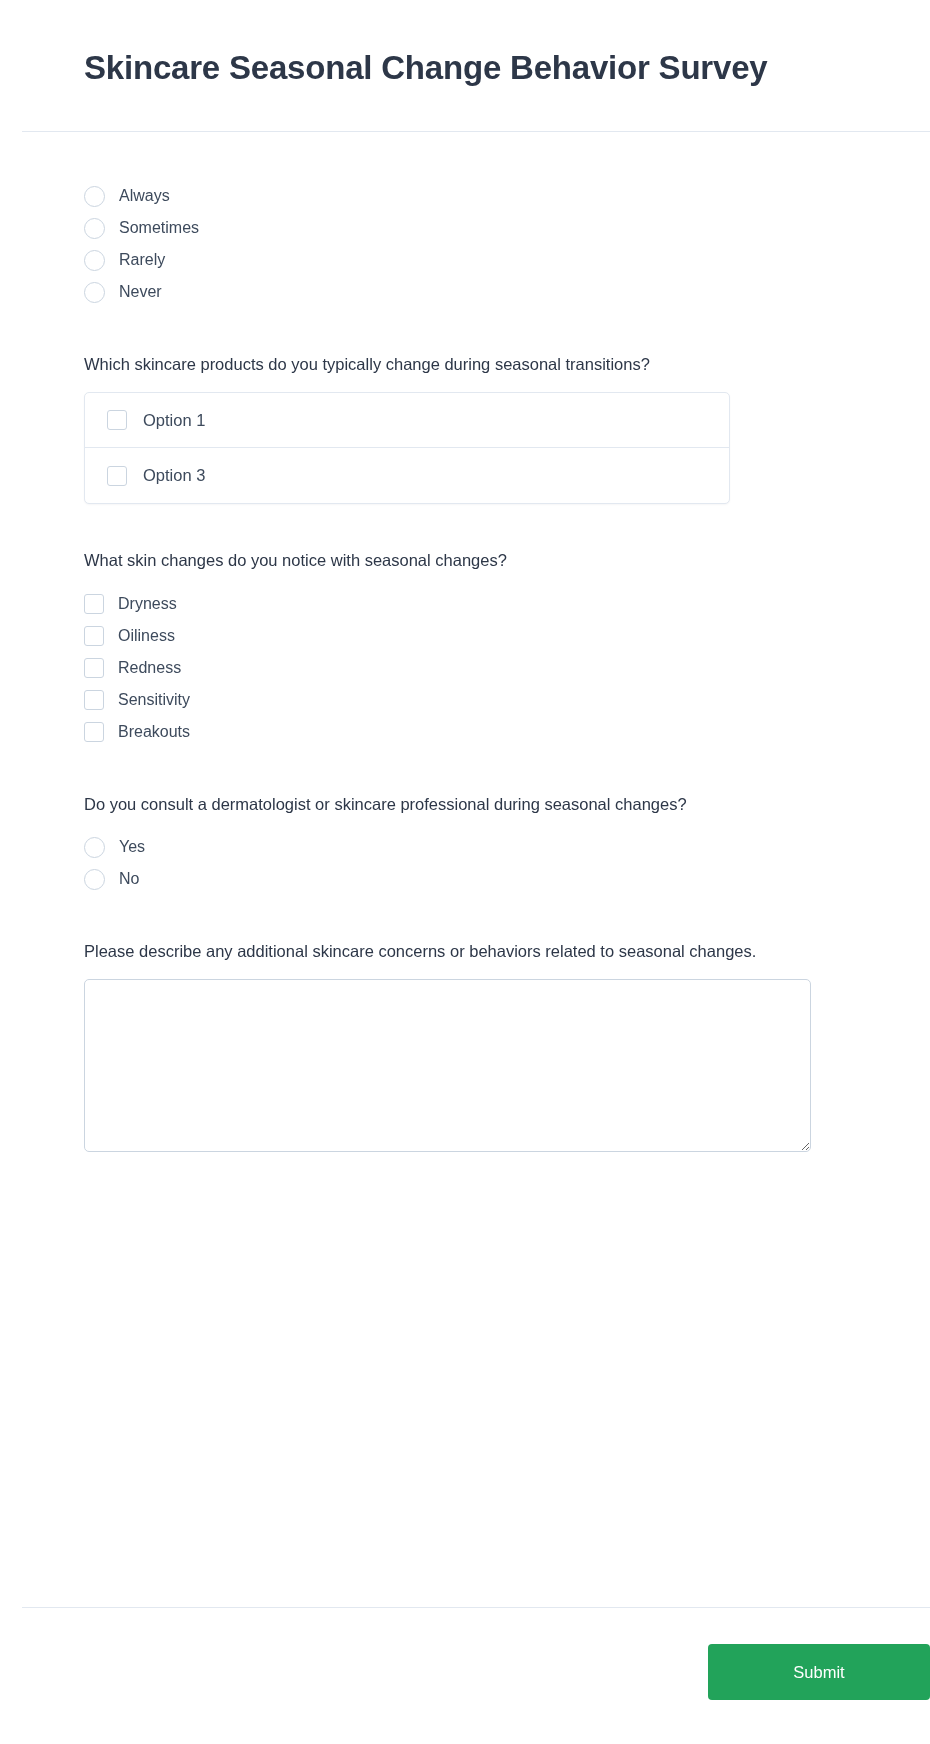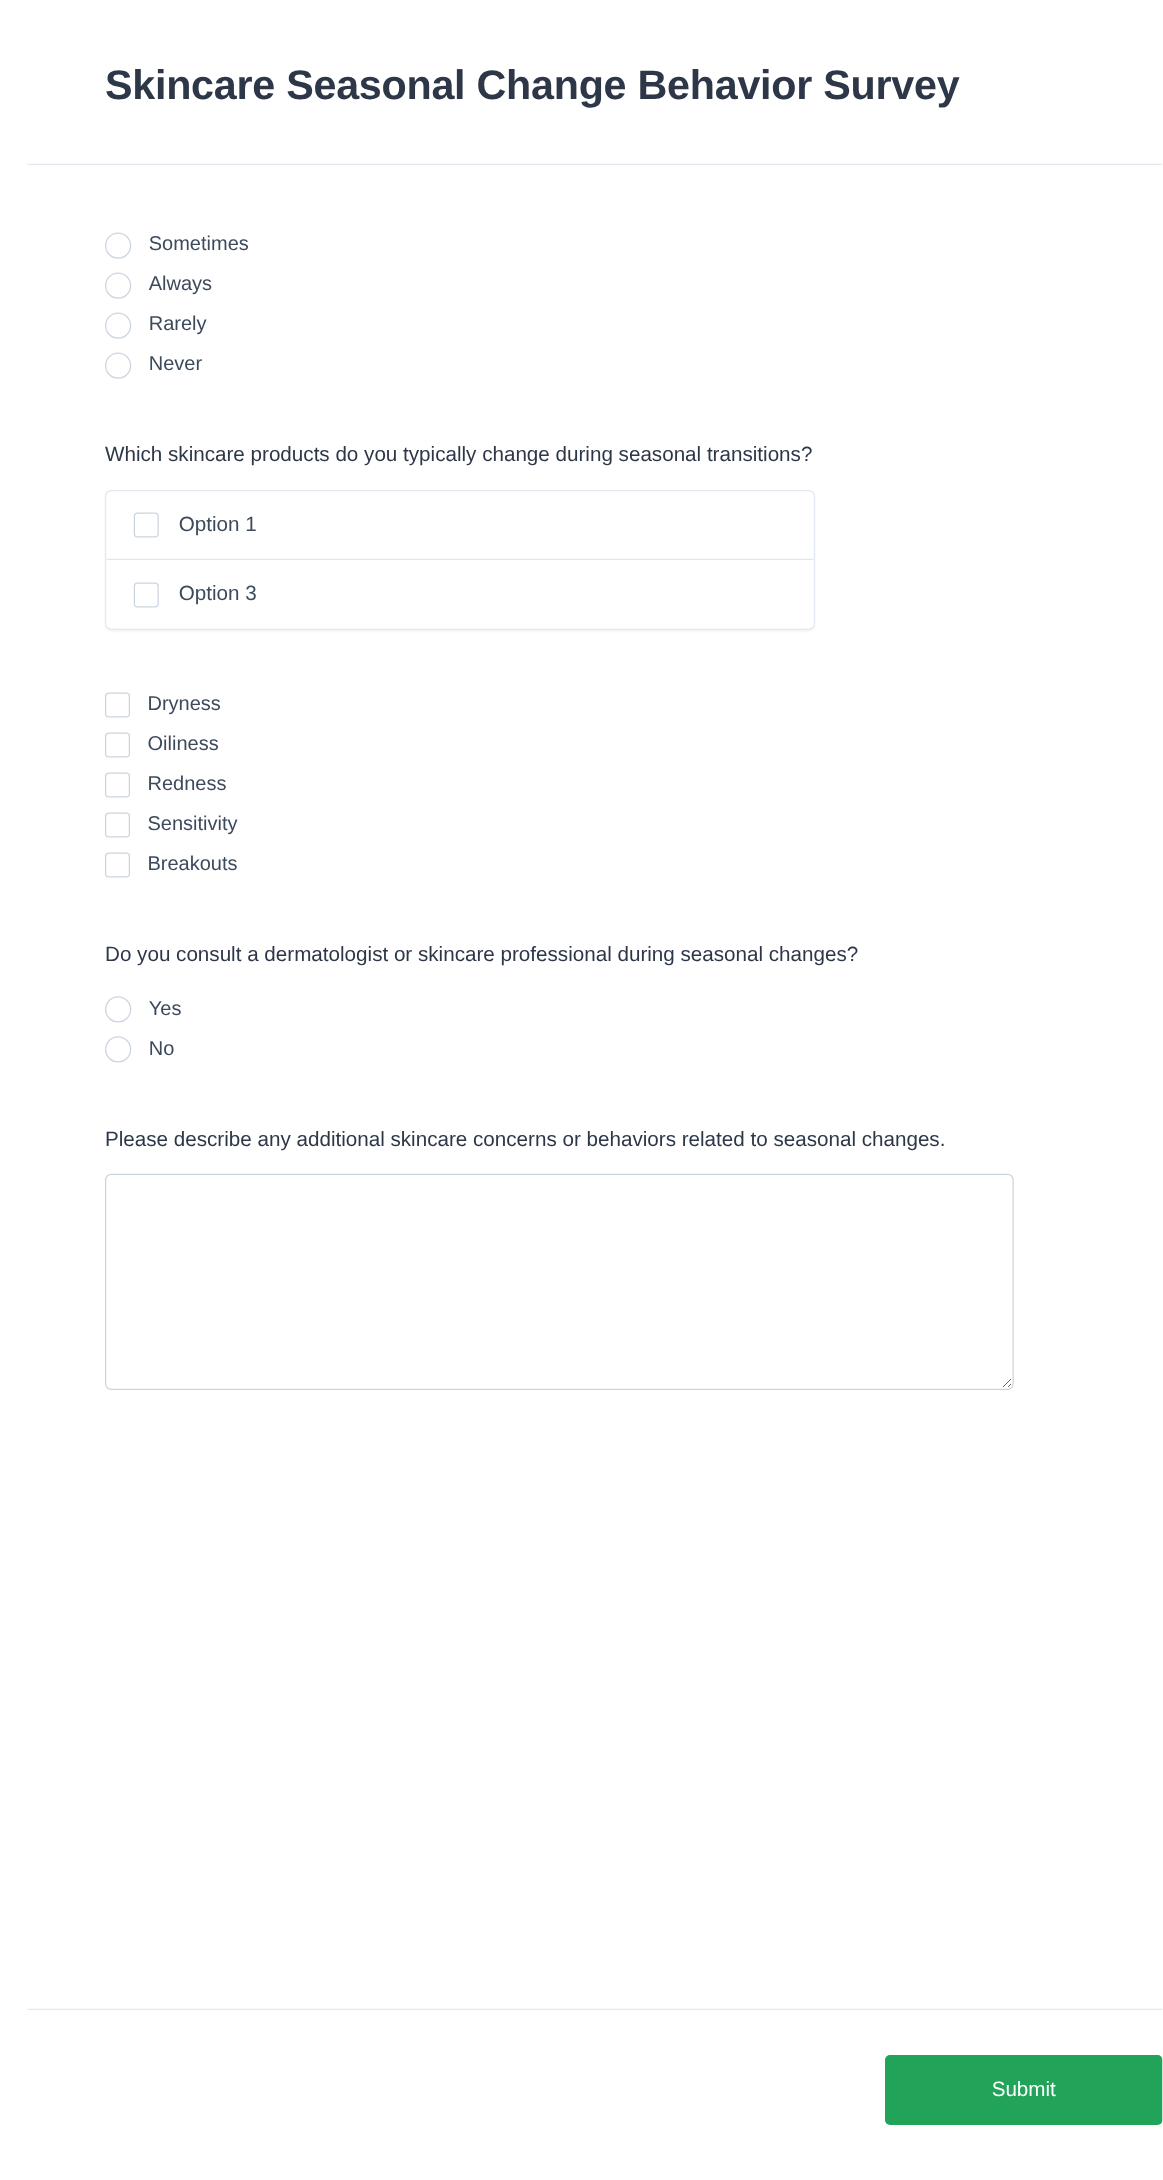--- a/index.html
+++ b/index.html
@@ -90,21 +90,21 @@
     width: 20px;
     height: 20px;
     border: 1.6px solid #cbd5e0;
     border-radius: 3px;
     background: #ffffff;
     flex: 0 0 auto;
   }
 
   
   .boxed-group {
-    width: 568px;
+    width: 646px;
     border: 1px solid #e2e8f0;
     border-radius: 5px;
     overflow: hidden;
     background: #ffffff;
     box-shadow: 0 1px 2px rgba(16,24,40,0.04);
   }
   .boxed-row {
     display: flex;
     align-items: center;
     gap: 16px;
@@ -158,25 +158,25 @@
 
   <div class="form-header">
     <h1 class="form-title">Skincare Seasonal Change Behavior Survey</h1>
   </div>
 
   <div class="form-body">
 
     <div class="question-block">
       <div class="option-row">
         <span class="radio-mark"></span>
+        <span class="option-text">Always</span>
+      </div>
+      <div class="option-row">
+        <span class="radio-mark"></span>
         <span class="option-text">Sometimes</span>
-      </div>
-      <div class="option-row">
-        <span class="radio-mark"></span>
-        <span class="option-text">Always</span>
       </div>
       <div class="option-row">
         <span class="radio-mark"></span>
         <span class="option-text">Rarely</span>
       </div>
       <div class="option-row">
         <span class="radio-mark"></span>
         <span class="option-text">Never</span>
       </div>
     </div>
@@ -189,20 +189,21 @@
           <span class="option-text">Option 1</span>
         </div>
         <div class="boxed-row">
           <span class="check-mark"></span>
           <span class="option-text">Option 3</span>
         </div>
       </div>
     </div>
 
     <div class="question-block">
+      <div class="question-label">What skin changes do you notice with seasonal changes?</div>
       <div class="option-row">
         <span class="check-mark"></span>
         <span class="option-text">Dryness</span>
       </div>
       <div class="option-row">
         <span class="check-mark"></span>
         <span class="option-text">Oiliness</span>
       </div>
       <div class="option-row">
         <span class="check-mark"></span>

